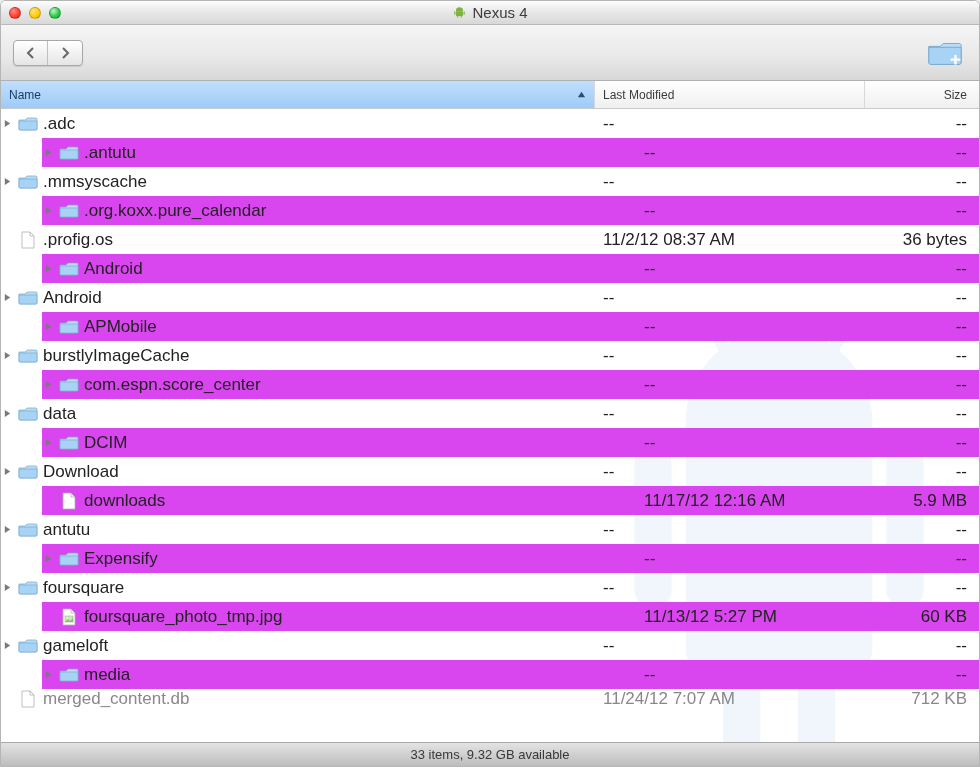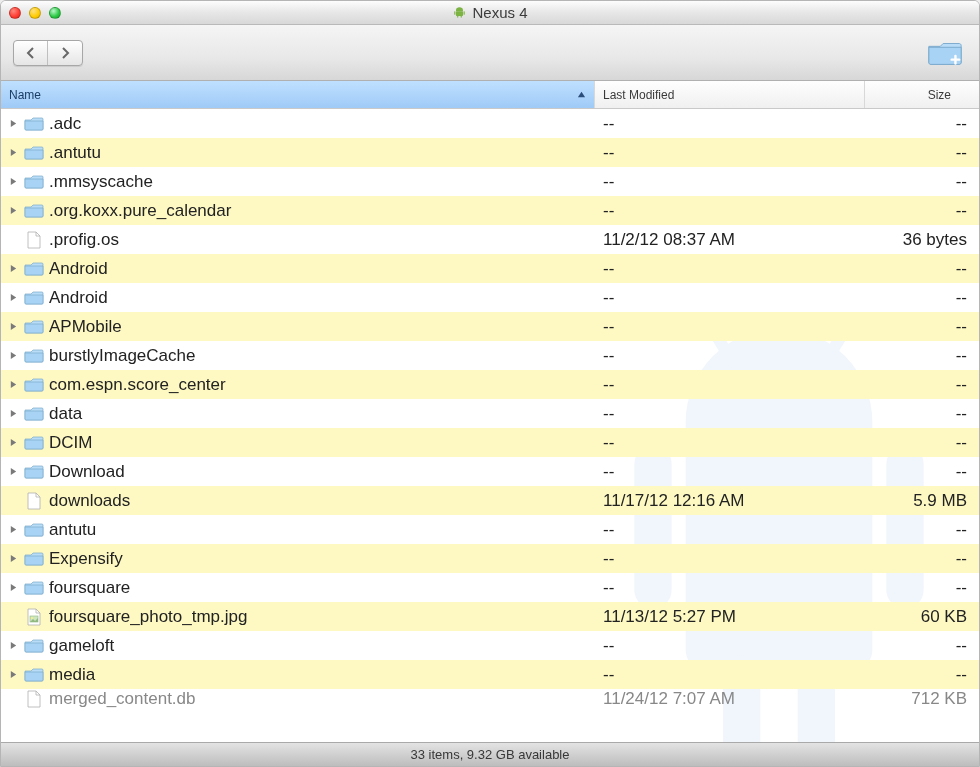--- a/index.html
+++ b/index.html
@@ -76,35 +76,35 @@
   border-right: 1px solid #d8d8d8;
 }
 .hcol.name {
   flex: 0 0 594px;
   background: linear-gradient(to bottom,#bfe0ff 0%, #9fcaf7 100%);
   color: #1a3d66;
   justify-content: space-between;
 }
 .sort-arrow svg { width: 9px; height: 9px; }
 .hcol.modified { flex: 0 0 270px; }
-.hcol.size { flex: 1; justify-content: flex-end; padding-right: 28px; border-right: none; }
+.hcol.size { flex: 1; justify-content: flex-end; padding-right: 12px; border-right: none; }
 .list-area {
   flex: 1; overflow: hidden; position: relative; background: #fff;
 }
 .bg-android {
   position: absolute; right: -40px; bottom: -100px; width: 480px; height: 560px;
   opacity: 0.22; pointer-events: none;
 }
 .rows { position: relative; z-index: 1; }
 .row {
   display: flex; align-items: center; height: 29px;
   font-size: 17px; color: #222;
 }
-.row.alt { background: #fef9c3; }
-.row .cname { flex: 0 0 594px; display:flex; align-items:center; gap: 4px; padding-left: 6px; }
+.row.alt { background: #d946ef; margin-left: 41px; }
+.row .cname { flex: 0 0 594px; display:flex; align-items:center; gap: 4px; padding-left: 0; }
 .row .cmod { flex: 0 0 270px; padding-left: 8px; }
 .row .csize { flex: 1; text-align: right; padding-right: 12px; }
 .disclosure { width: 12px; display:flex; justify-content:center; }
 .disclosure svg { width: 9px; height: 9px; }
 .icon-slot { width: 22px; display:flex; justify-content:center; }
 .folder-icon svg { width: 20px; height: 16px; }
 .file-icon svg { width: 16px; height: 18px; }
 .statusbar {
   height: 24px;
   background: linear-gradient(to bottom,#e3e3e3 0%, #bdbdbd 100%);

